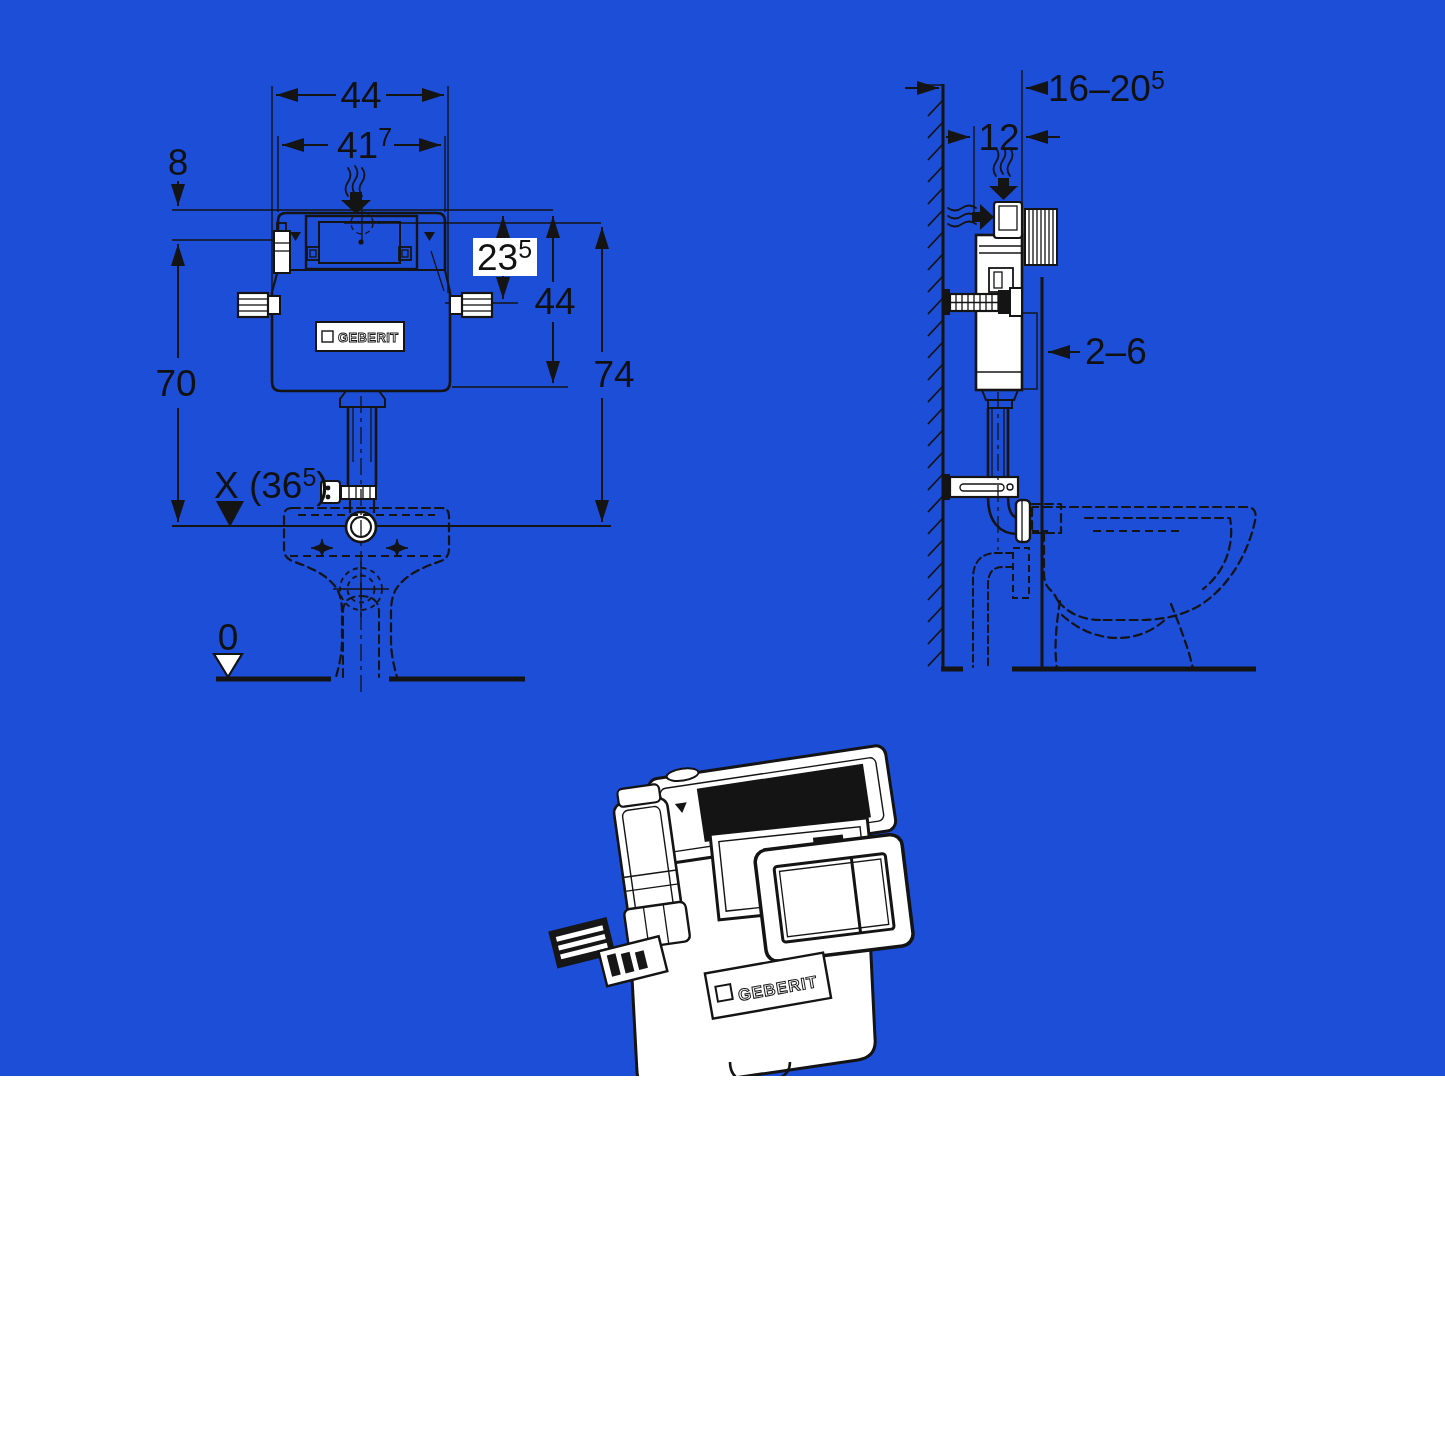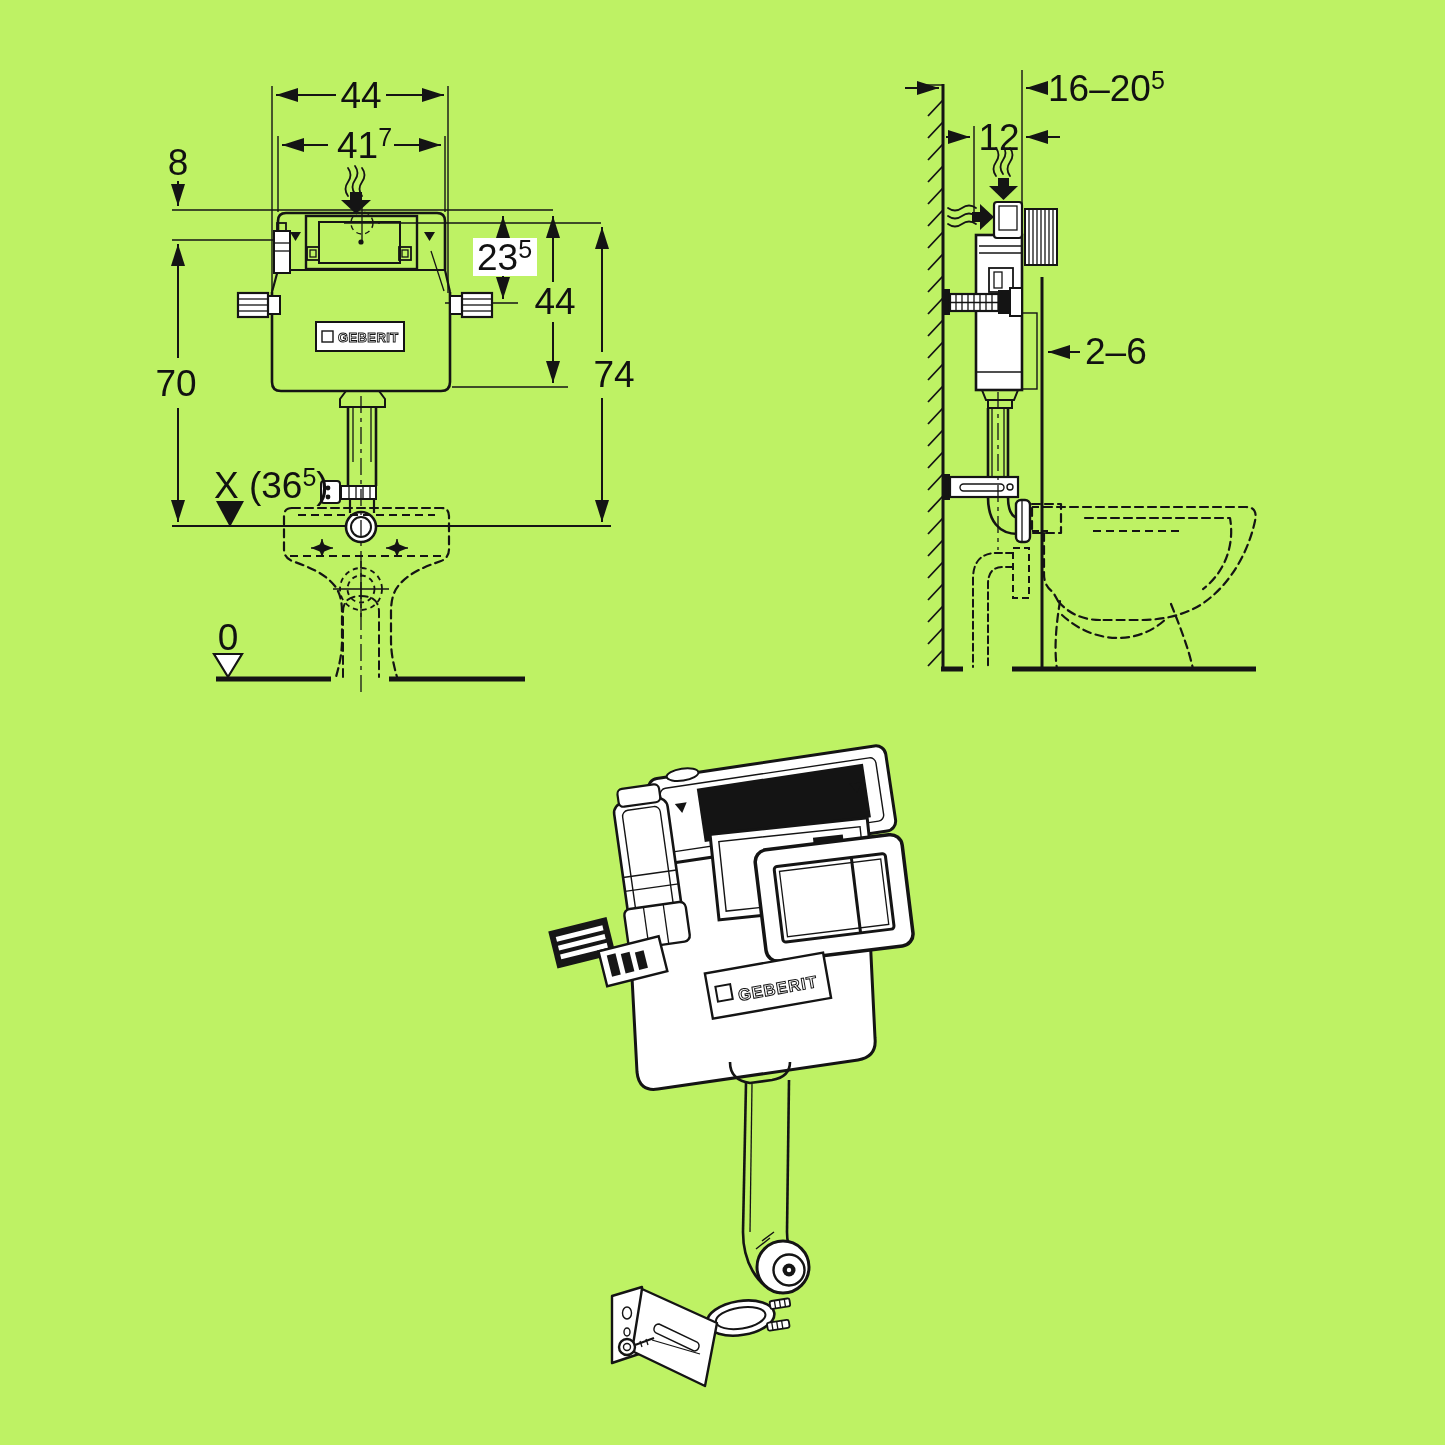--- a/index.html
+++ b/index.html
@@ -1,16 +1,16 @@
 <!DOCTYPE html>
 <html><head>
 <meta charset="utf-8">
 <style>
   html,body{margin:0;padding:0;background:#fff;}
-  #stage{position:relative;width:1445px;height:1445px;background:#bef264;overflow:hidden;}
+  #stage{position:relative;width:1445px;height:1076px;background:#1d4ed8;overflow:hidden;}
   svg{position:absolute;left:0;top:0;}
   svg *{vector-effect:none;}
   .s1{stroke:#141414;stroke-width:1.3;fill:none;}
   .s14{stroke:#141414;stroke-width:1.4;fill:none;}
   .s18{stroke:#141414;stroke-width:1.8;fill:none;}
   .s2{stroke:#141414;stroke-width:2;fill:none;}
   .s22{stroke:#141414;stroke-width:2.2;fill:none;}
   .s24{stroke:#141414;stroke-width:2.4;fill:none;}
   .s26{stroke:#141414;stroke-width:2.6;fill:none;}
   .s3{stroke:#141414;stroke-width:3;fill:none;}

